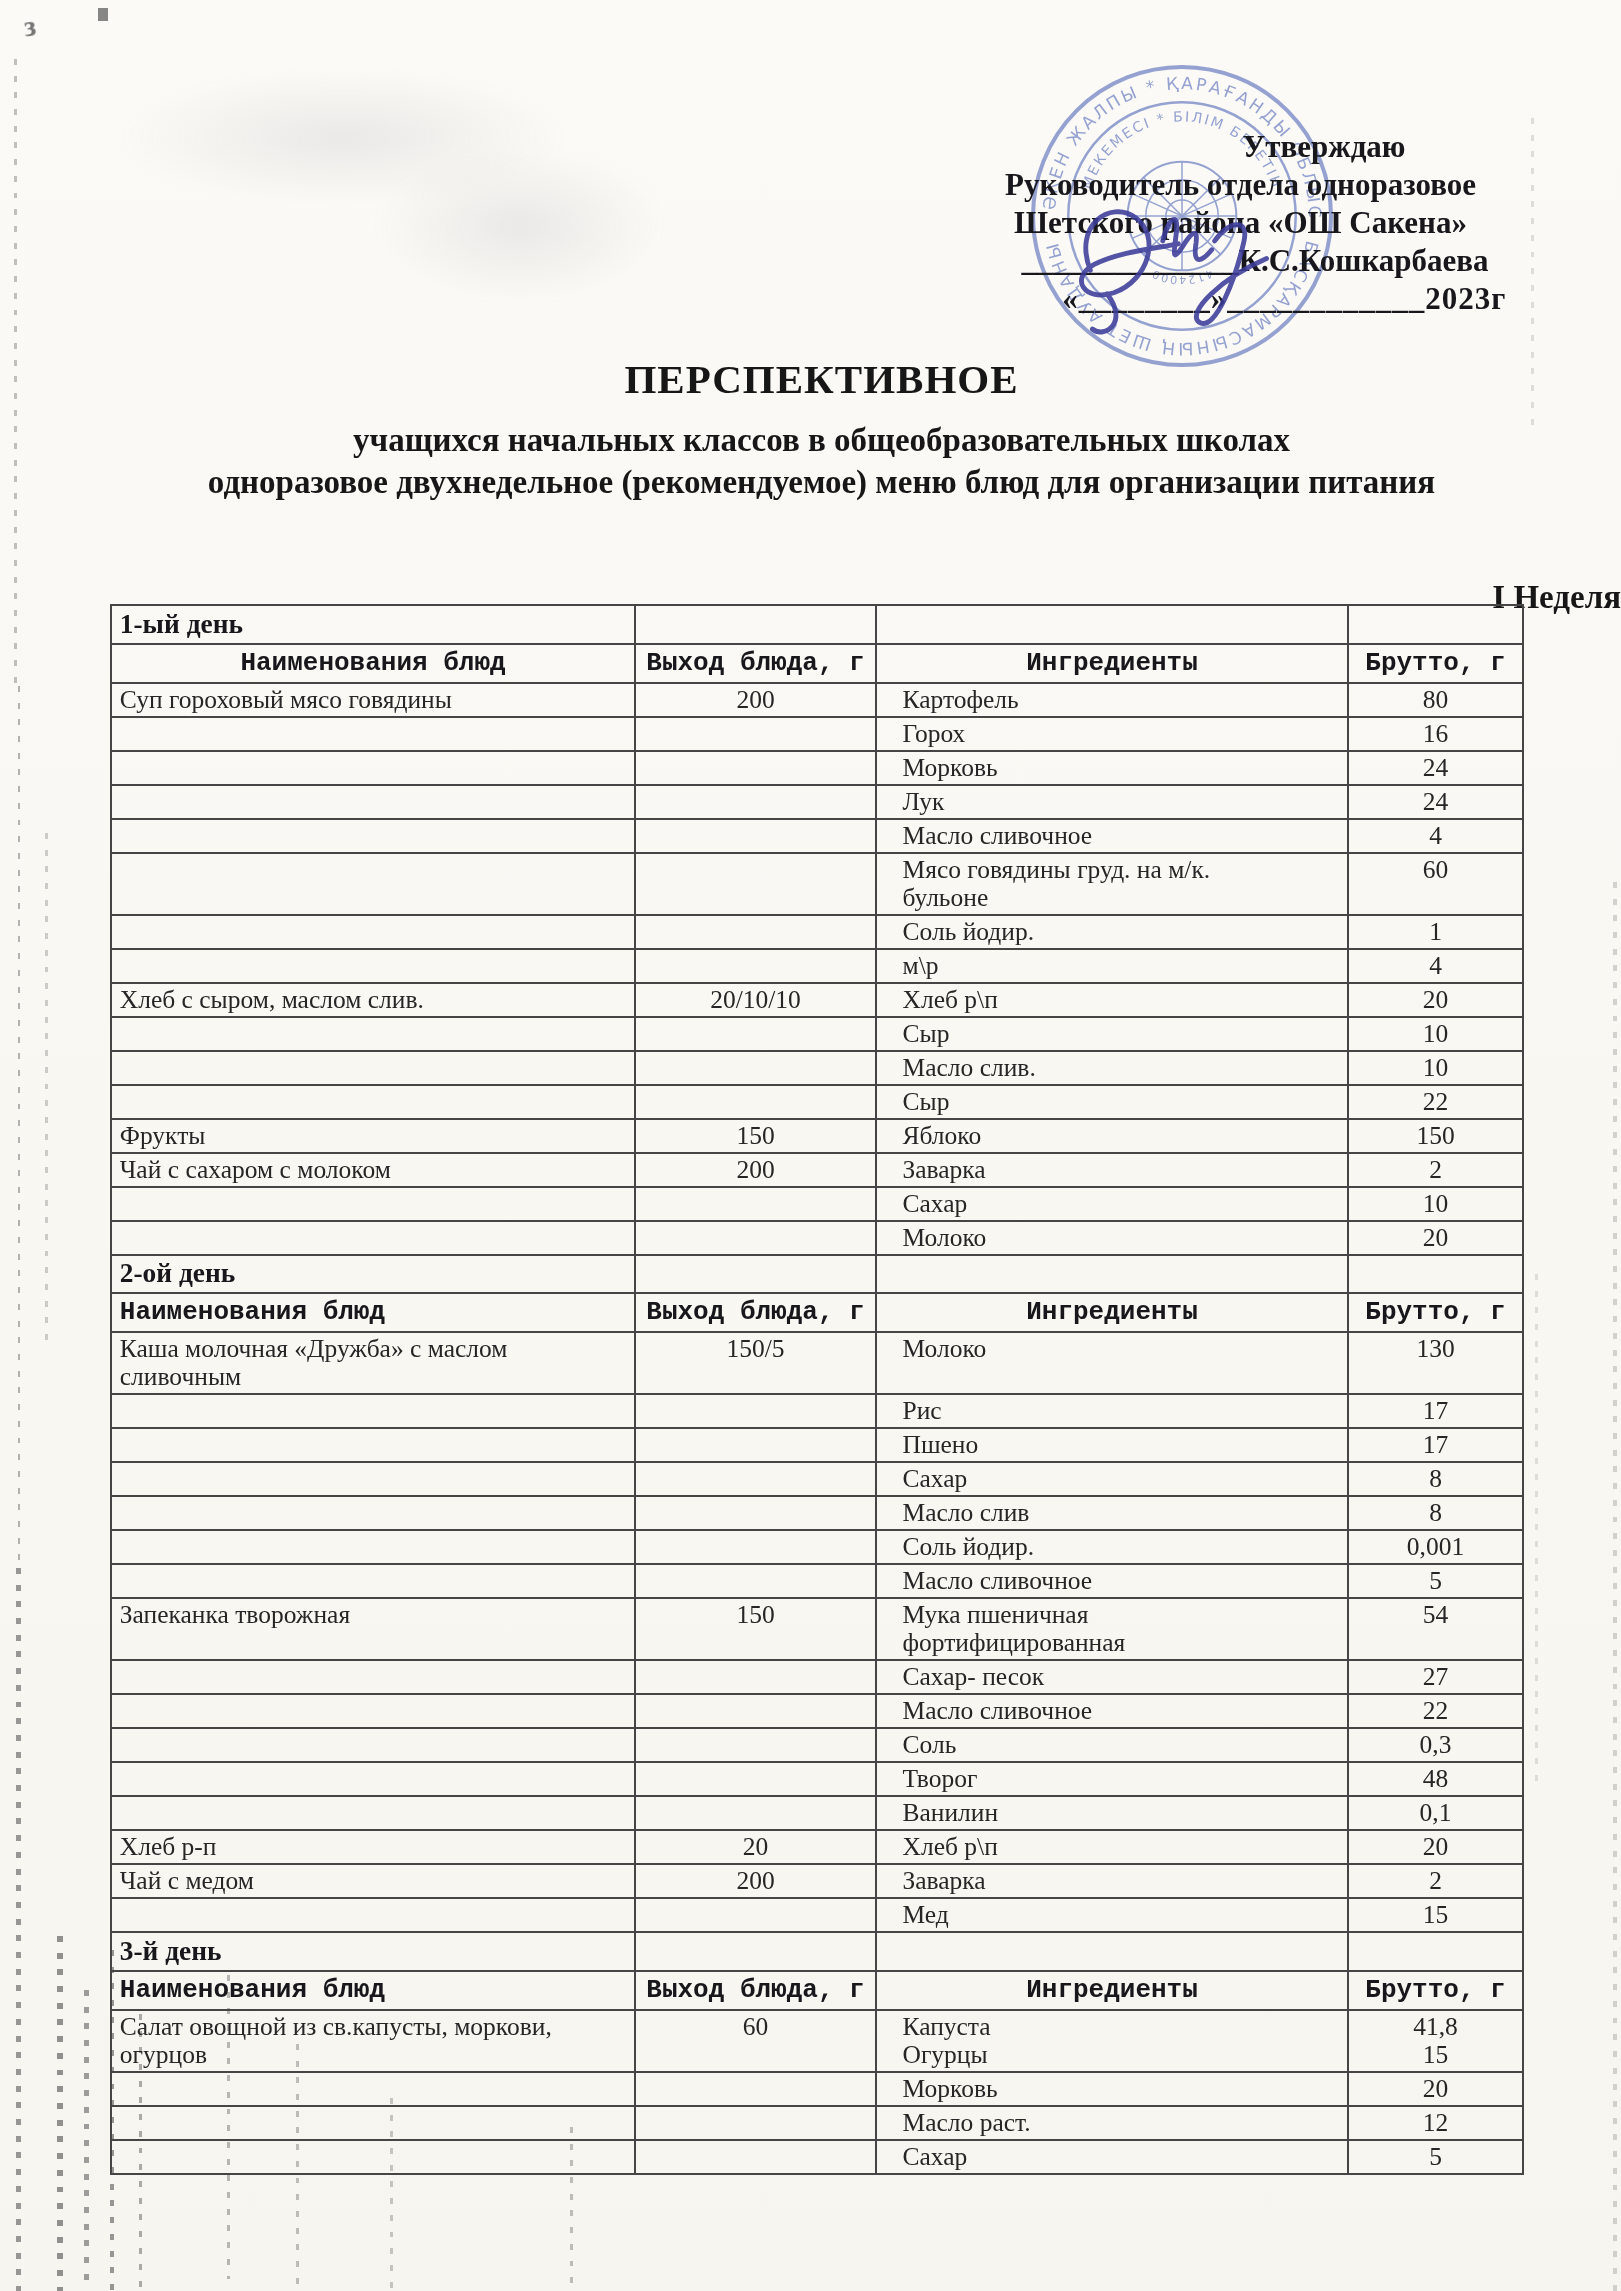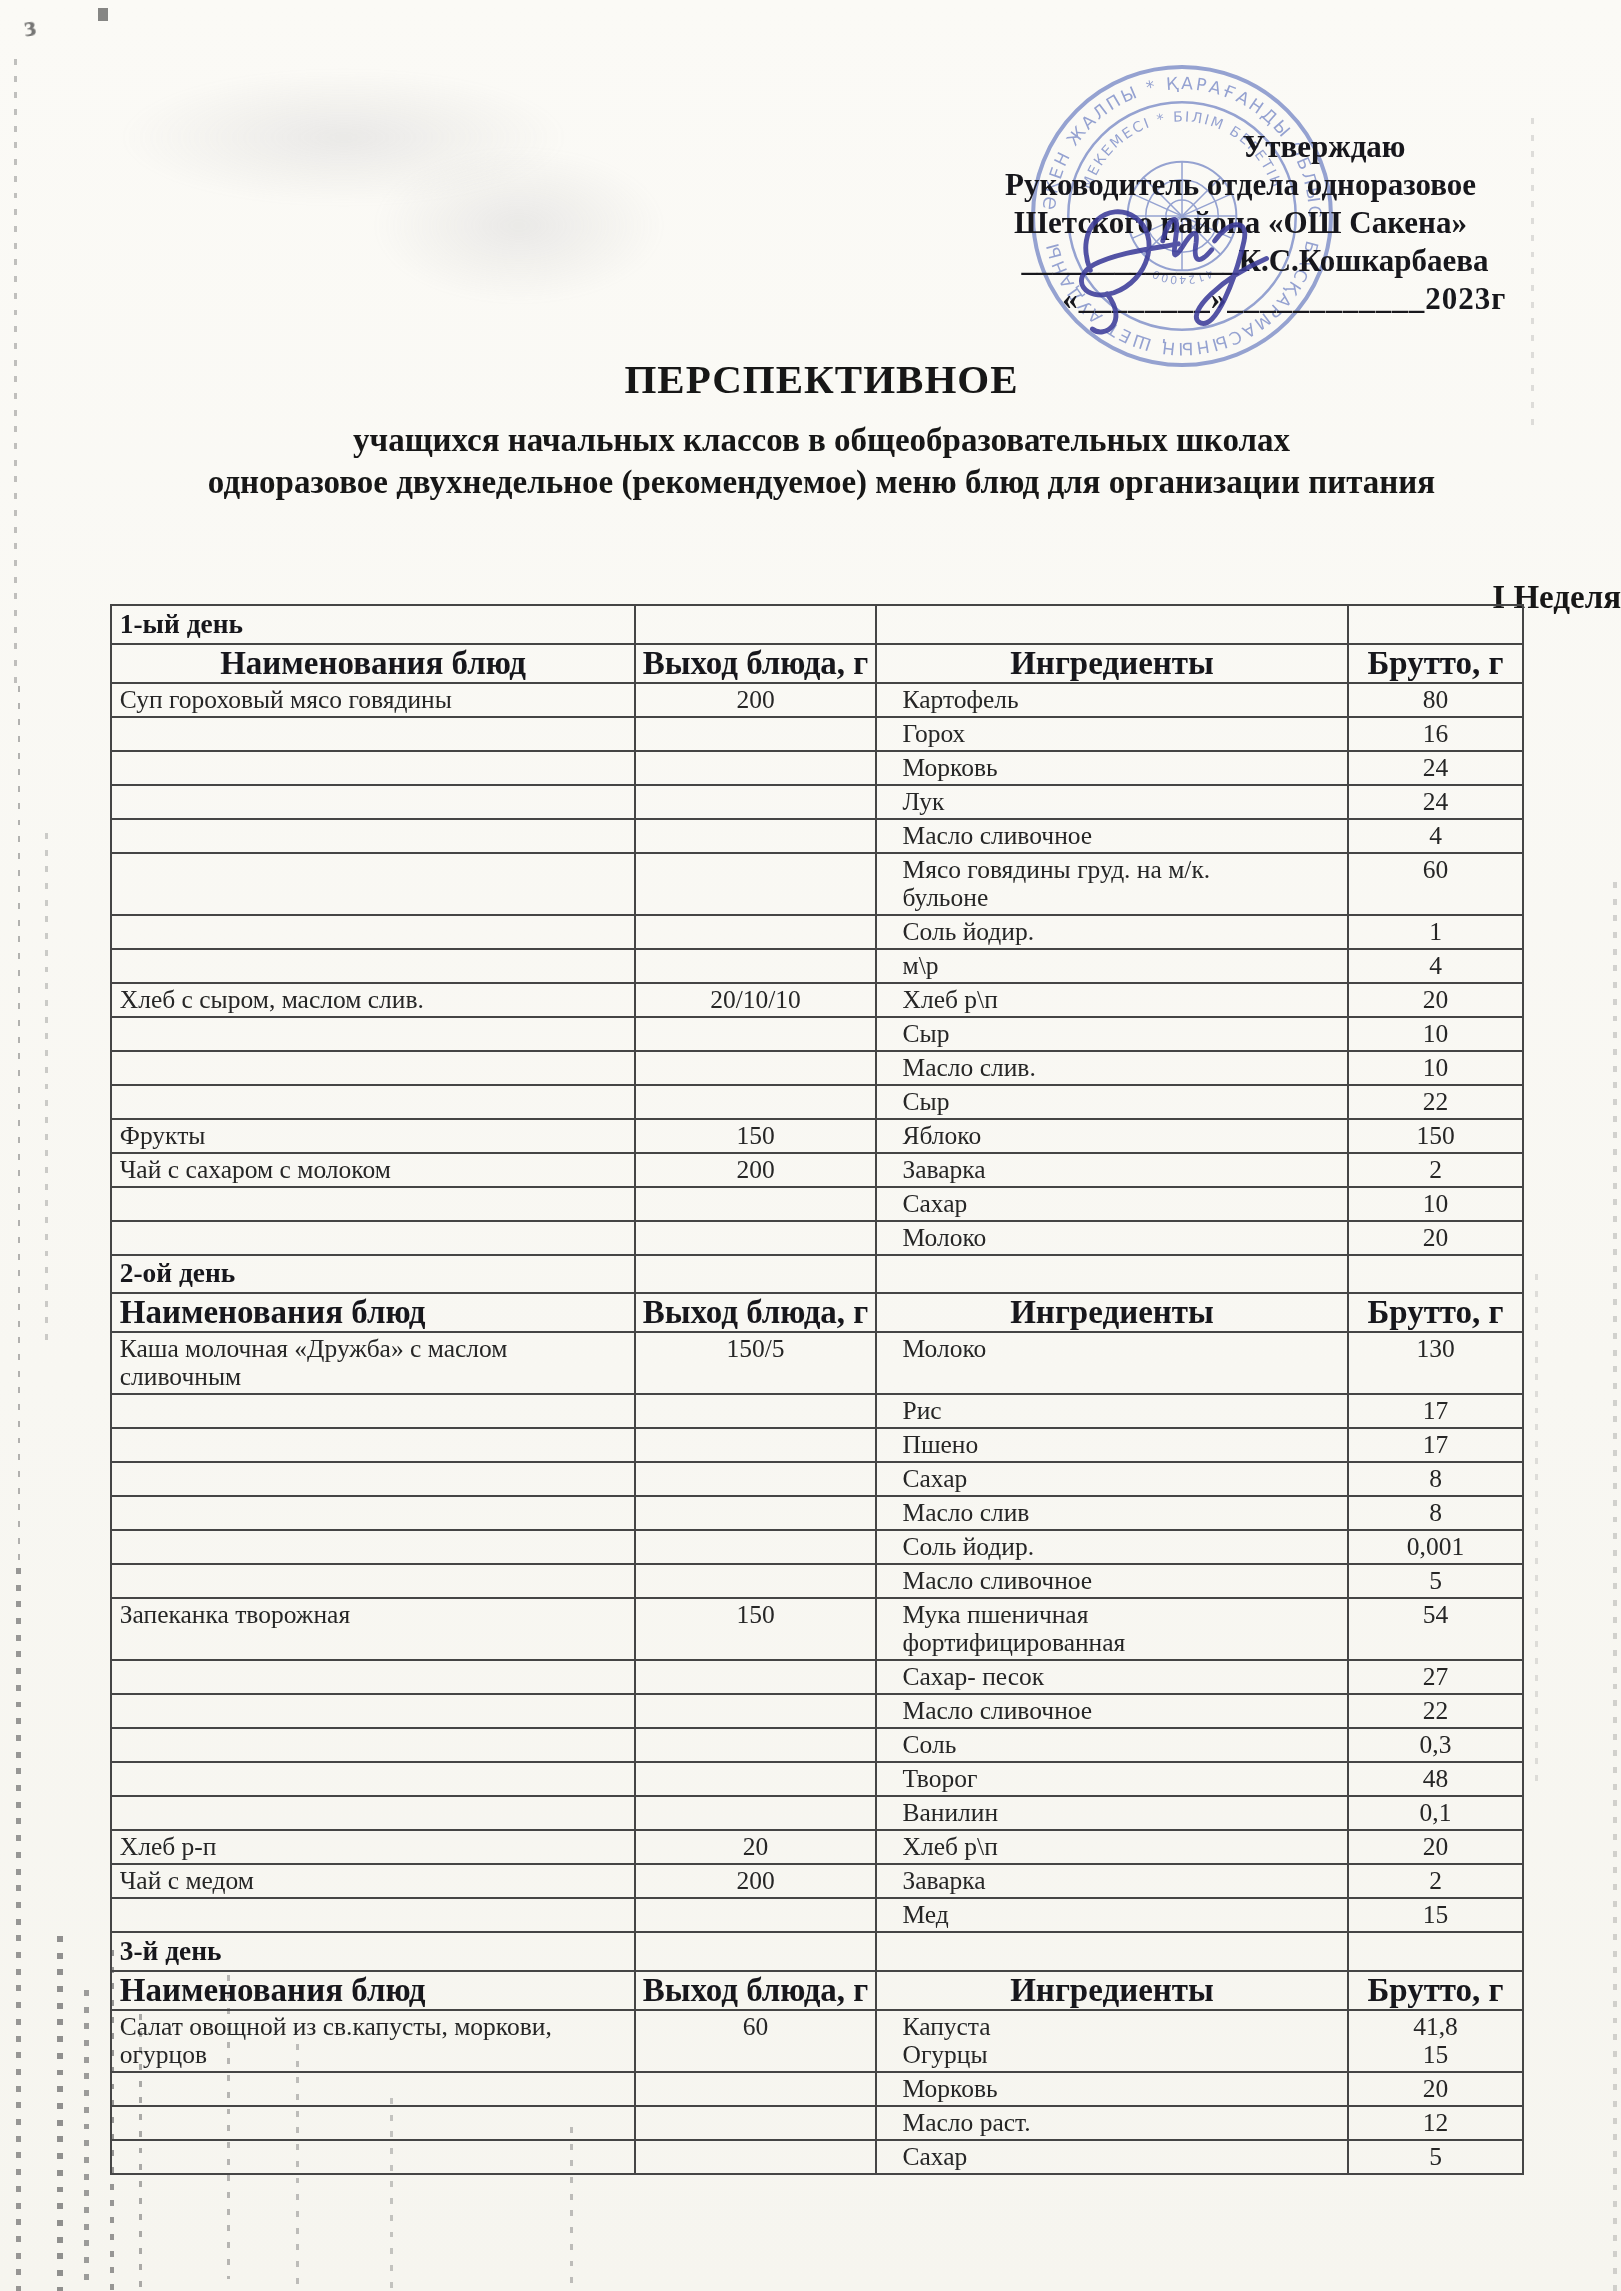--- a/index.html
+++ b/index.html
@@ -29,22 +29,22 @@
   .title .t2{font-size:33px;line-height:42px;}
   .week{position:absolute;left:0;top:563px;width:1621px;text-align:right;
     font-weight:bold;font-size:33px;color:#171717;margin-top:16px;}
   
   .menu-table{position:absolute;left:110px;top:604px;width:1413px;
     border-collapse:collapse;table-layout:fixed;}
   .menu-table td{border:2px solid #454545;font-size:25.5px;line-height:28px;
     padding:2px 7.8px;vertical-align:top;white-space:pre-line;color:#262626;}
   .menu-table tr.day-row td{font-weight:bold;font-size:27.4px;line-height:29px;padding:3.9px 7.8px;color:#17171c;}
   .menu-table td.day-cell{padding-left:90px;}
-  .menu-table tr.colhead td{font-weight:bold;font-size:33px;line-height:29px;
-    text-align:center;padding:3.9px 5.9px;color:#17171c;}
+  .menu-table tr.colhead td{font-weight:bold;font-size:26px;line-height:29px;
+    text-align:center;padding:3.9px 5.9px;color:#17171c;font-family:Liberation Mono, monospace;}
   .menu-table tr.colhead.left td.h0{text-align:left;padding-left:7.8px;}
   .menu-table td.c-out,.menu-table td.c-g{text-align:center;}
   .menu-table td.c-ing{padding-left:25.5px;}
   .menu-table td.c-dish{padding-left:7.8px;}
   
   .streak{position:absolute;width:2.9px;pointer-events:none;
     background:repeating-linear-gradient(to bottom,rgba(35,35,38,.6) 0 5.9px,transparent 5.9px 16.7px);
     filter:blur(0.4px);}
   .smudge{position:absolute;pointer-events:none;border-radius:50%;
     background:radial-gradient(ellipse at center,rgba(150,150,158,.16),transparent 70%);

